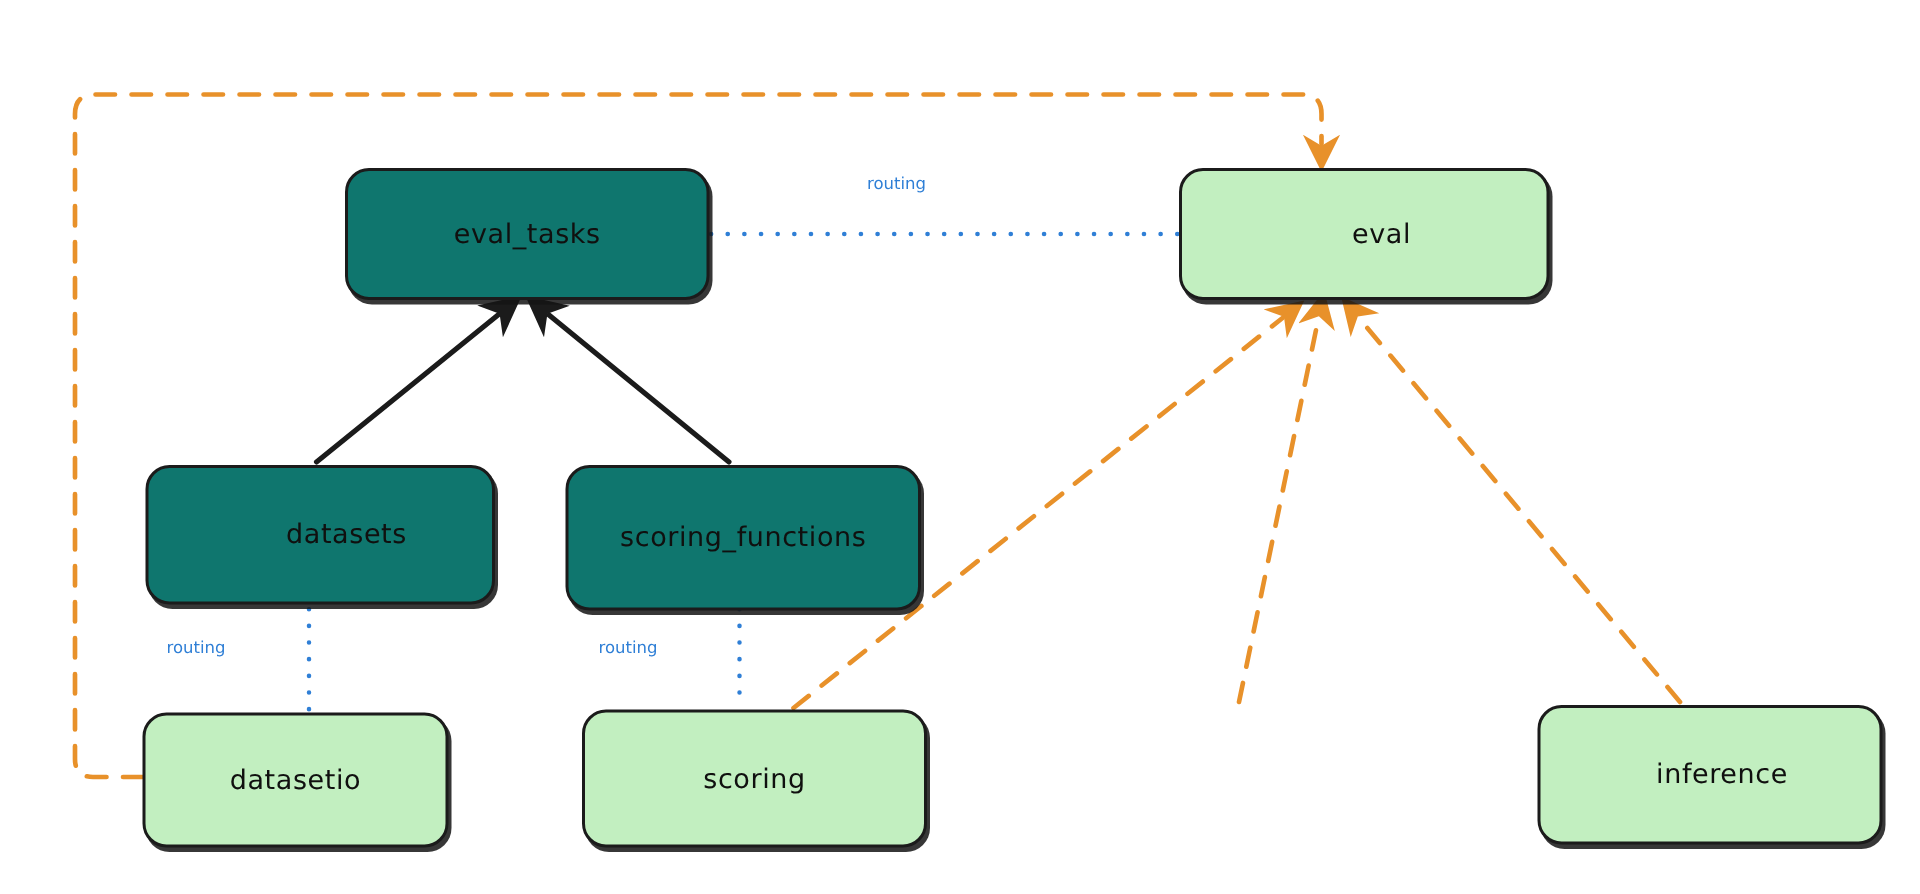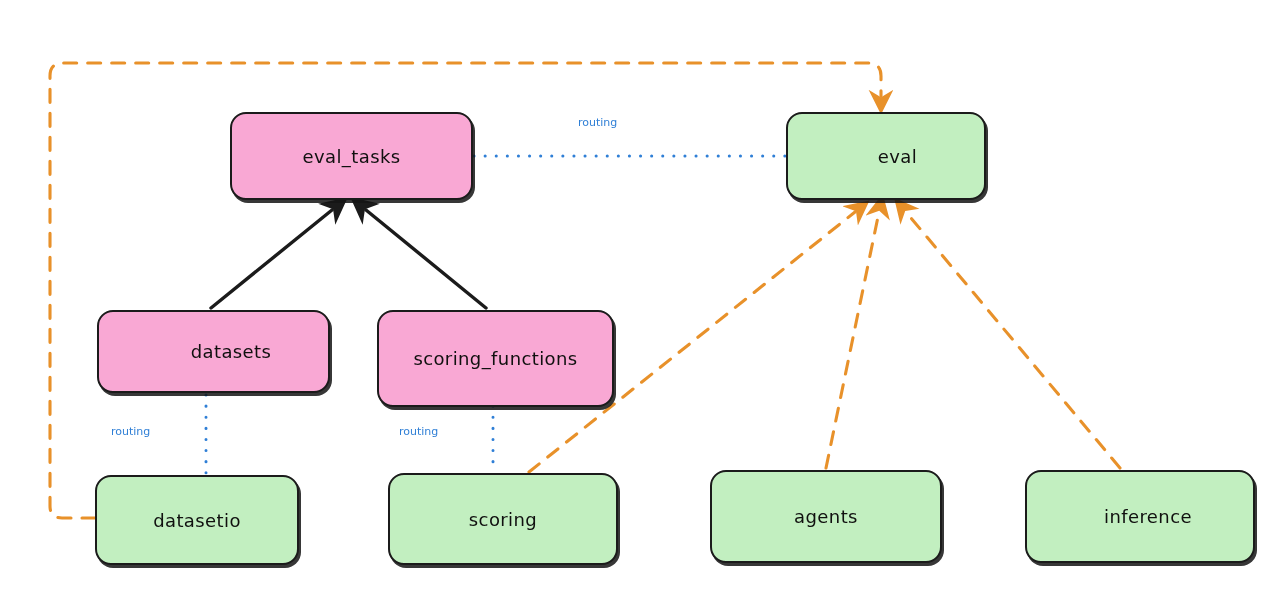--- a/index.html
+++ b/index.html
@@ -32,21 +32,21 @@
     border-radius: 16px;
     display: flex;
     align-items: center;
     justify-content: center;
     font-family: "DejaVu Sans", sans-serif;
     font-size: 18px;
     letter-spacing: 0.4px;
     color: #10100f;
     box-shadow: 2px 3px 0 rgba(20,20,20,0.85);
   }
-  .node.blue  { background: #f9a8d4; }
+  .node.blue  { background: #0f766e; }
   .node.green { background: #C2EFC0; }
   .node-label {
     pointer-events: none;
     white-space: nowrap;
   }
   .edge-label {
     position: absolute;
     font-family: "DejaVu Sans", sans-serif;
     font-size: 11px;
     color: #2f7fd6;
@@ -102,43 +102,40 @@
 
     <g>
       <path d="M1120,468 L906,212" fill="none" stroke="#e8912a" stroke-width="3.1" stroke-linecap="round" stroke-dasharray="13 11" marker-end="url(#arrow-orange)"></path>
     </g>
   </svg>
 
   <div class="node blue" style="left:230px; top:112px; width:243px; height:88px;">
     <span class="node-label">eval_tasks</span>
   </div>
 
-  <div class="node green" style="left:786px; top:112px; width:200px; height:88px;padding-left:23px;">
+  <div class="node green" style="left:786px; top:112px; width:247px; height:88px;padding-left:23px;">
     <span class="node-label">eval</span>
   </div>
 
-  <div class="node blue" style="left:97px; top:310px; width:233px; height:83px;padding-left:35px;">
+  <div class="node blue" style="left:97px; top:310px; width:233px; height:93px;padding-left:35px;">
     <span class="node-label">datasets</span>
   </div>
 
   <div class="node blue" style="left:377px; top:310px; width:237px; height:97px;">
     <span class="node-label">scoring_functions</span>
   </div>
 
   <div class="node green" style="left:95px; top:475px; width:204px; height:90px;">
     <span class="node-label">datasetio</span>
   </div>
 
   <div class="node green" style="left:388px; top:473px; width:230px; height:92px;text-align:center;">
     <span class="node-label">scoring</span>
   </div>
 
-  <div class="node green" style="left:710px; top:470px; width:232px; height:93px;">
-    <span class="node-label">agents</span>
-  </div>
 
   <div class="node green" style="left:1025px; top:470px; width:230px; height:93px;padding-left:16px;">
     <span class="node-label">inference</span>
   </div>
 
   <div class="edge-label" style="left:578px; top:116px;">routing</div>
 
   <div class="edge-label" style="left:111px; top:425px;">routing</div>
 
   <div class="edge-label" style="left:399px; top:425px;">routing</div>

